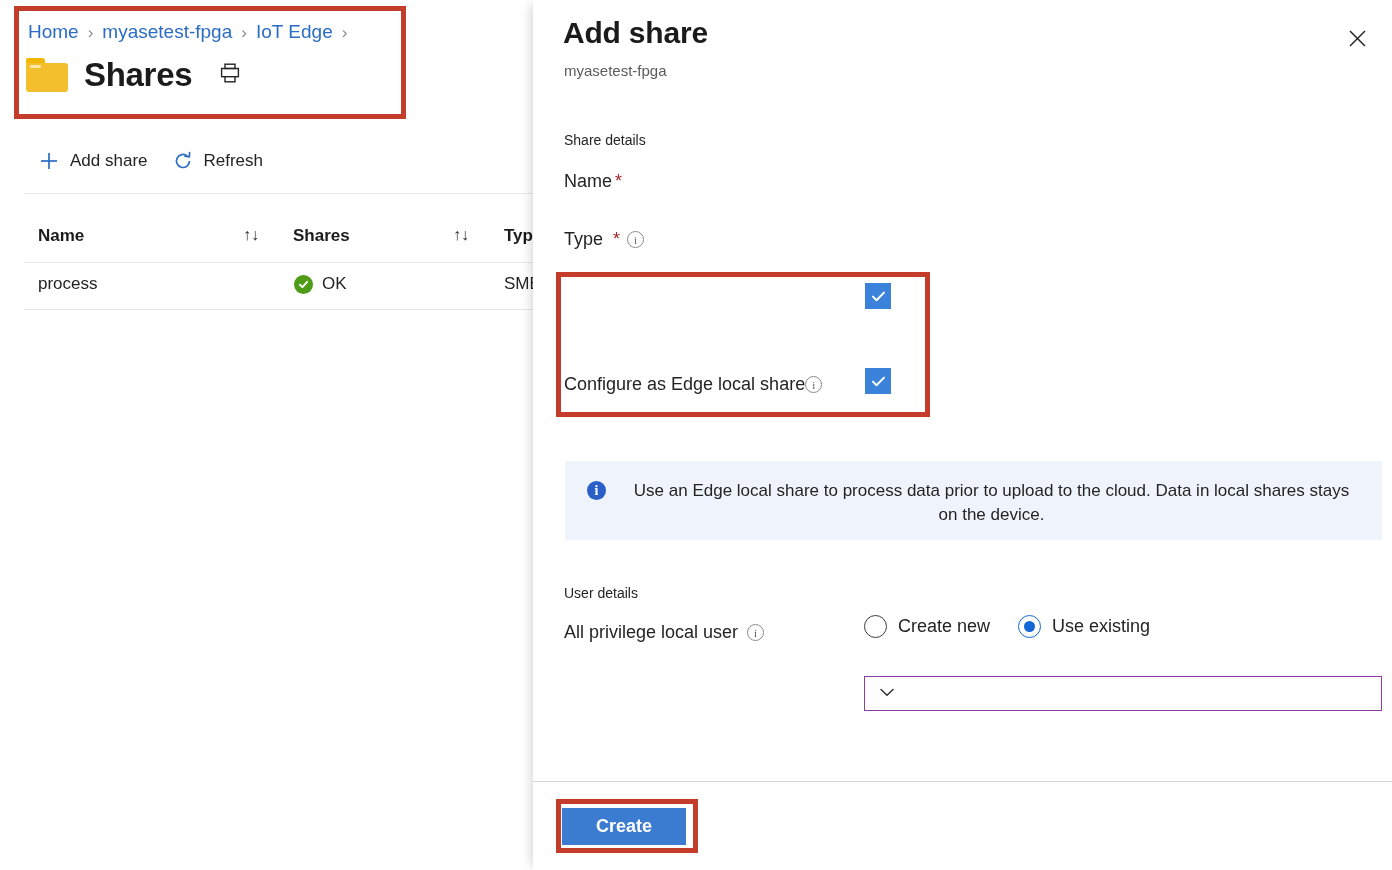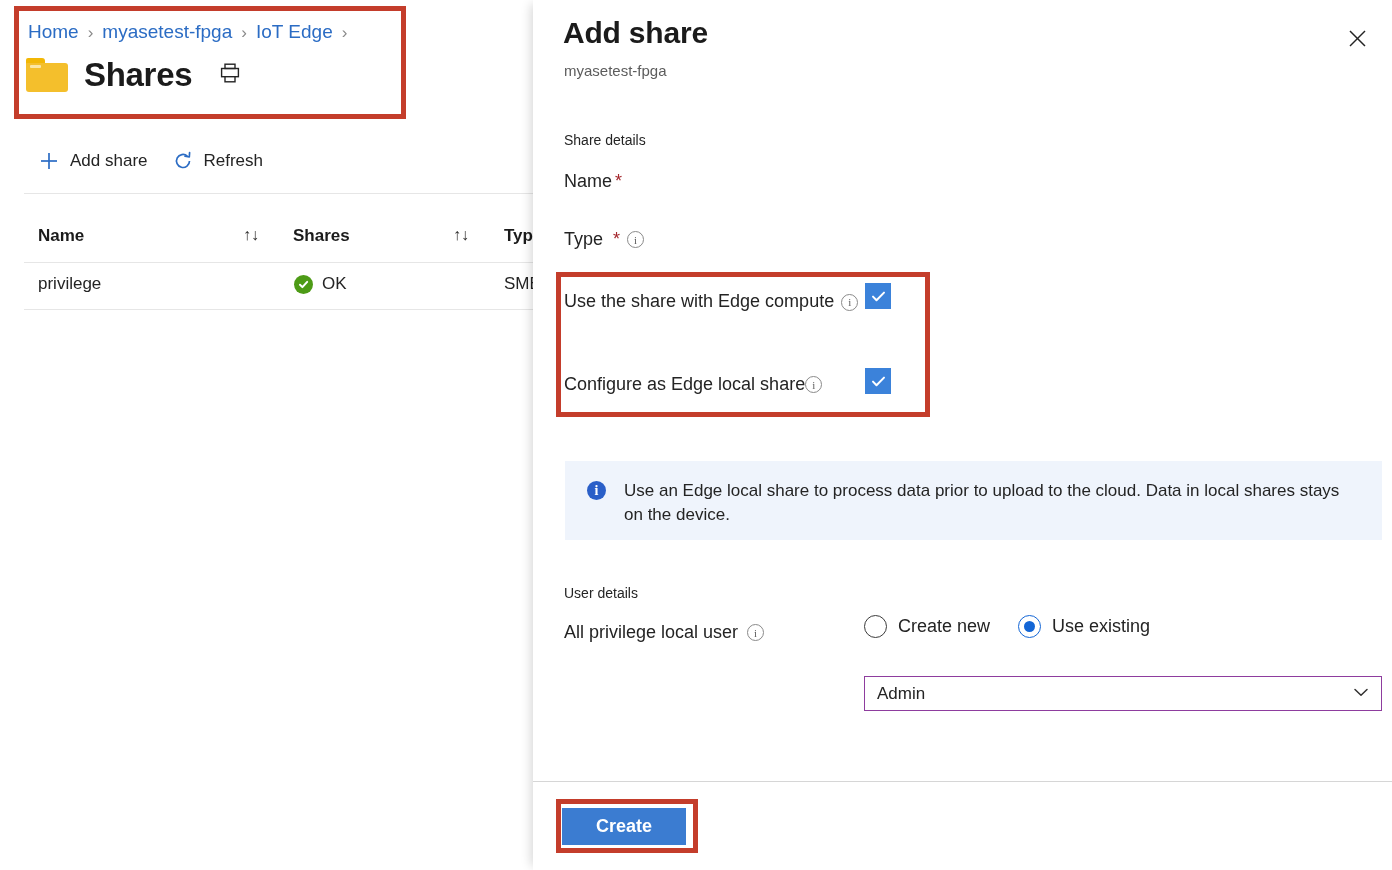--- a/index.html
+++ b/index.html
@@ -68,21 +68,21 @@
   .req-star { color:#a4262c; margin-left:3px; }
 
   
   .cb { width:26px; height:26px; background:#3b82da; display:flex;
         align-items:center; justify-content:center; cursor:pointer; }
 
   
   #info-banner { position:absolute; left:565px; top:461px; width:817px; height:79px;
                  background:#eff4fc; display:flex; padding:18px 16px 0 22px; }
   #info-banner .txt { font-size:17px; color:#242424; line-height:24px; margin-left:18px;
-                      max-width:735px; }
+                      max-width:735px;text-align:center; }
   #info-banner-icon { width:19px; height:19px; border-radius:50%; background:#2a5fc8;
                       color:#fff; font-size:14px; font-weight:700; display:flex;
                       align-items:center; justify-content:center; flex:0 0 19px;
                       font-family:"Liberation Serif", serif; margin-top:2px; }
 
   
   .radio-wrap { position:absolute; display:flex; align-items:center; cursor:pointer; }
   .radio { width:23px; height:23px; border-radius:50%; border:1.6px solid #3b3b3b;
            background:#fff; display:flex; align-items:center; justify-content:center; }
   .radio.sel { border-color:#1366d6; border-width:1.8px; }
@@ -159,21 +159,21 @@
     <div id="table-head">
       <span class="th" style="left:0">Name</span>
       <span class="th-sort" style="left:205px">↑↓</span>
       <span class="th" style="left:255px">Shares</span>
       <span class="th-sort" style="left:415px">↑↓</span>
       <span class="th" style="left:466px">Type</span>
     </div>
     <div id="head-rule"></div>
 
     <div>
-      <span class="td" style="left:38px">privilege</span>
+      <span class="td" style="left:38px">process</span>
       <span id="status-dot">
         <svg width="13" height="13" viewBox="0 0 13 13" fill="none" stroke="#fff" stroke-width="2" stroke-linecap="round" stroke-linejoin="round">
           <path d="M3 6.7 L5.4 9.1 L10.2 3.9"></path>
         </svg>
       </span>
       <span class="td" style="left:322px">OK</span>
       <span class="td" style="left:504px">SMB</span>
     </div>
     <div id="row-rule"></div>
   </div>
@@ -195,24 +195,20 @@
     <div class="field-label" style="left:31px; top:171px;">
       <span>Name</span><span class="req-star">*</span>
     </div>
 
     <div class="field-label" style="left:31px; top:229px; display:flex; align-items:center; gap:7px;">
       <span>Type</span>
         <span class="req-star">*</span>
       <span class="info-i">i</span>
     </div>
 
-    <div style="position:absolute; left:31px; top:288px; width:320px; font-size:18px; color:#242424; line-height:26px;">
-      <span>Use the share with Edge compute</span>
-      <span class="info-i" style="margin-left:2px;">i</span>
-    </div>
     <div class="cb" style="position:absolute; left:332px; top:283px;">
       <svg width="17" height="17" viewBox="0 0 17 17" fill="none" stroke="#fff" stroke-width="2" stroke-linecap="round" stroke-linejoin="round">
         <path d="M3 8.6 L6.5 12.2 L14 4.6"></path>
       </svg>
     </div>
 
     <div style="position:absolute; left:31px; top:374px; font-size:18px; color:#242424; display:flex; align-items:center; ">
       <span>Configure as Edge local share</span>
       <span class="info-i">i</span>
     </div>
@@ -240,21 +236,20 @@
     <span class="radio-label">Create new</span>
   </div>
   <div class="radio-wrap" style="left:1018px; top:615px;">
     <span class="radio sel">
         <span class="dot"></span>
       </span>
     <span class="radio-label">Use existing</span>
   </div>
 
   <div id="user-select">
-    <span class="val">Admin</span>
     <span>
       <svg width="20" height="20" viewBox="0 0 20 20" fill="none" stroke="#323130" stroke-width="1.5" stroke-linecap="round" stroke-linejoin="round">
         <path d="M4 7.5 L10 13.2 L16 7.5"></path>
       </svg>
     </span>
   </div>
 
   <div id="footer-rule"></div>
   <button id="create-btn">Create</button>
 

